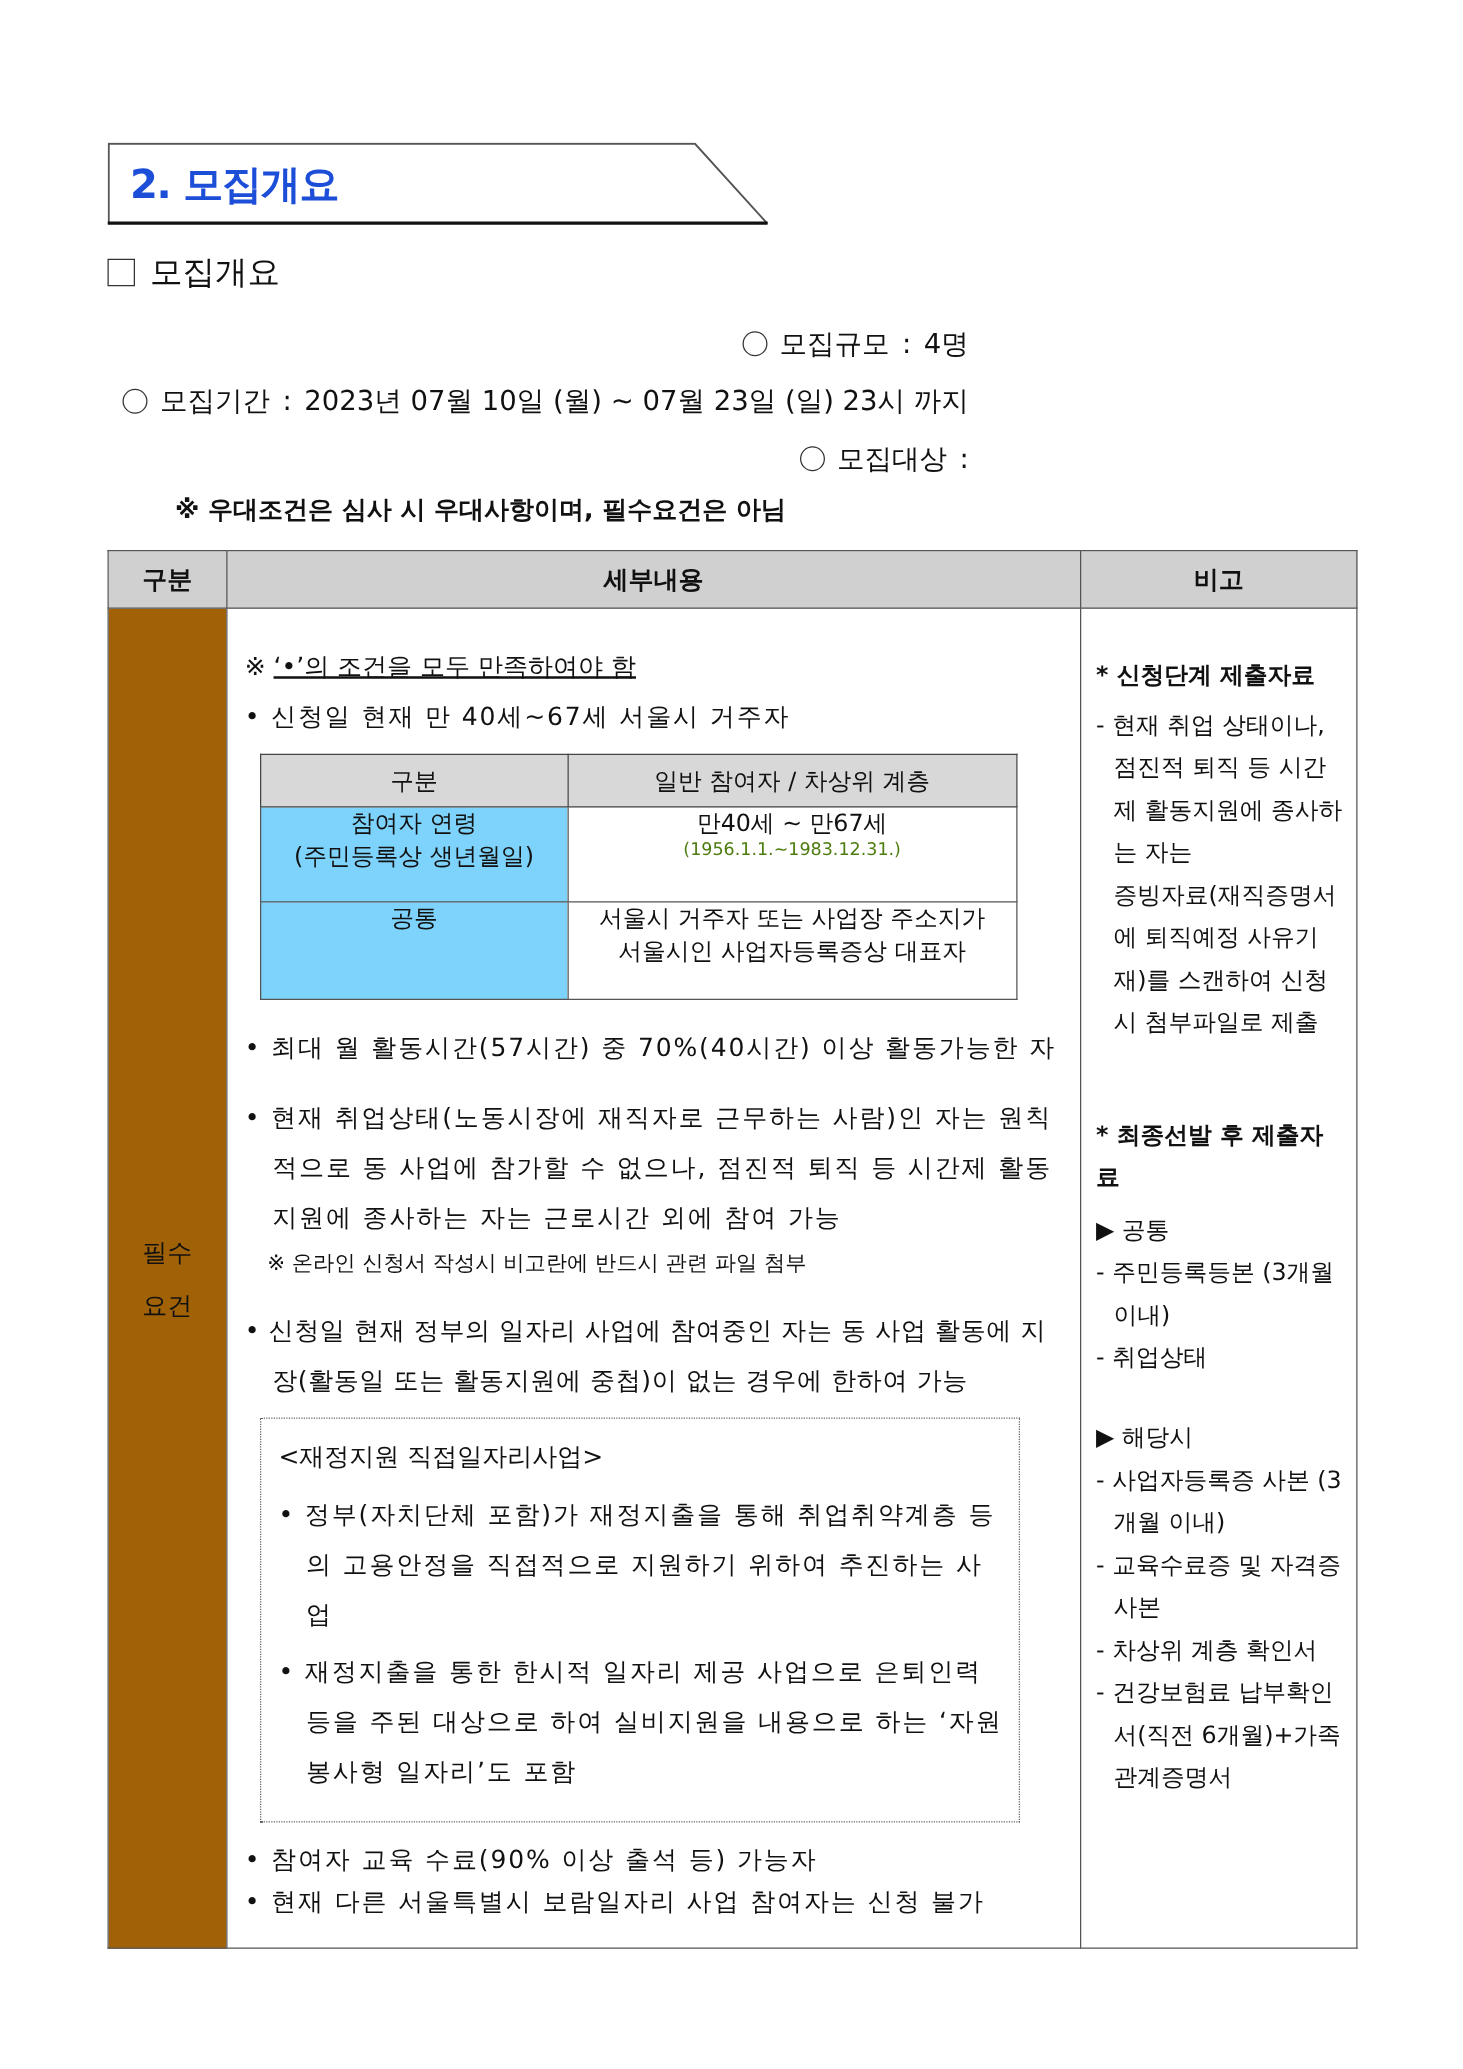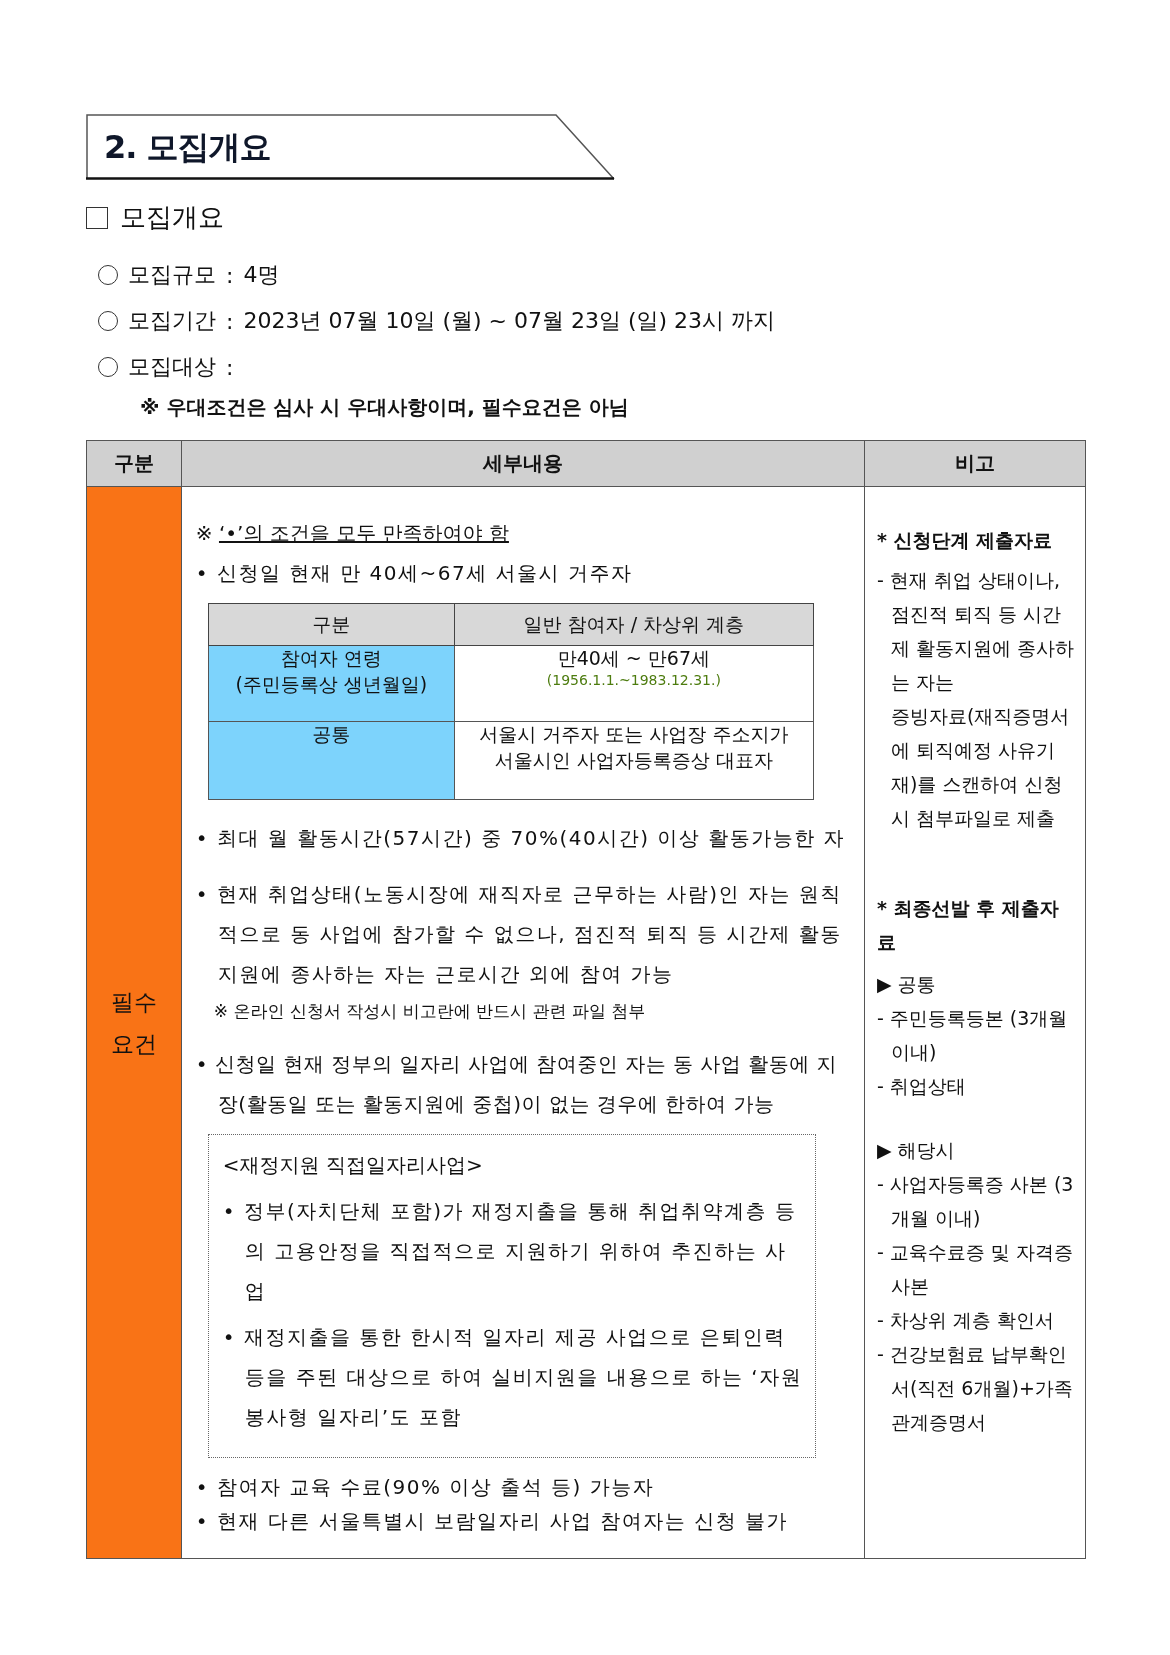--- a/index.html
+++ b/index.html
@@ -1,34 +1,34 @@
 <!DOCTYPE html>
 <html><head>
 <meta charset="utf-8">
 <style>
   * { box-sizing: border-box; margin: 0; padding: 0; }
   html, body { width: 1170px; height: 1655px; background: #ffffff; }
   body { font-family: "DejaVu Sans", "Liberation Sans", sans-serif; color: #111; position: relative; overflow: hidden; }
 
   .title-wrap { position: absolute; left: 86px; top: 114px; width: 528px; height: 66px; }
   .title-wrap svg { position: absolute; left: 0; top: 0; }
-  .title-text { position: absolute; left: 18px; top: 12px; font-size: 32px; font-weight: bold; letter-spacing: -1px; color: #0f172a; }
+  .title-text { position: absolute; left: 18px; top: 12px; font-size: 32px; font-weight: bold; letter-spacing: -1px; color: #1d4ed8; }
 
   .sec-head { position: absolute; left: 86px; top: 200px; font-size: 26px; display: flex; align-items: center; gap: 12px; }
   .sq { width: 22px; height: 22px; border: 1.5px solid #333; display: inline-block; }
 
   .circ-list { position: absolute; left: 98px; top: 252px; }
-  .circ-item { font-size: 22px; display: flex; align-items: center; gap: 10px; height: 46px; }
+  .circ-item { font-size: 22px; display: flex; align-items: center; gap: 10px; height: 46px; justify-content: flex-end; }
   .circ { width: 20px; height: 20px; border: 1.5px solid #333; border-radius: 50%; display: inline-block; }
   .note-top { position: absolute; left: 140px; top: 394px; font-size: 20px; font-weight: bold; }
 
   table.main { position: absolute; left: 86px; top: 440px; width: 1000px; border-collapse: collapse; }
   table.main > thead th { background: #d0d0d0; border: 1.5px solid #555; height: 46px; font-size: 20px; font-weight: bold; font-family: "DejaVu Serif", serif; }
   table.main > tbody td { border: 1.5px solid #555; vertical-align: top; }
-  td.cat { width: 100px; background: #f97316; text-align: center; vertical-align: middle !important; font-size: 23px; line-height: 42px; }
+  td.cat { width: 100px; background: #a16207; text-align: center; vertical-align: middle !important; font-size: 20px; line-height: 42px; }
   td.content { width: 686px; padding: 26px 10px 20px 14px; font-size: 20px; }
   td.remark { width: 230px; padding: 36px 10px 20px 12px; font-size: 19px; line-height: 34px; }
 
   .uline { text-decoration: underline; }
   .line { line-height: 40px; }
   .bul { padding-left: 22px; text-indent: -22px; letter-spacing: 1.5px; }
   .bul::before { content: "• "; }
   .small-note { font-size: 17px; padding-left: 18px; line-height: 34px; }
   .gap { height: 16px; }
 

